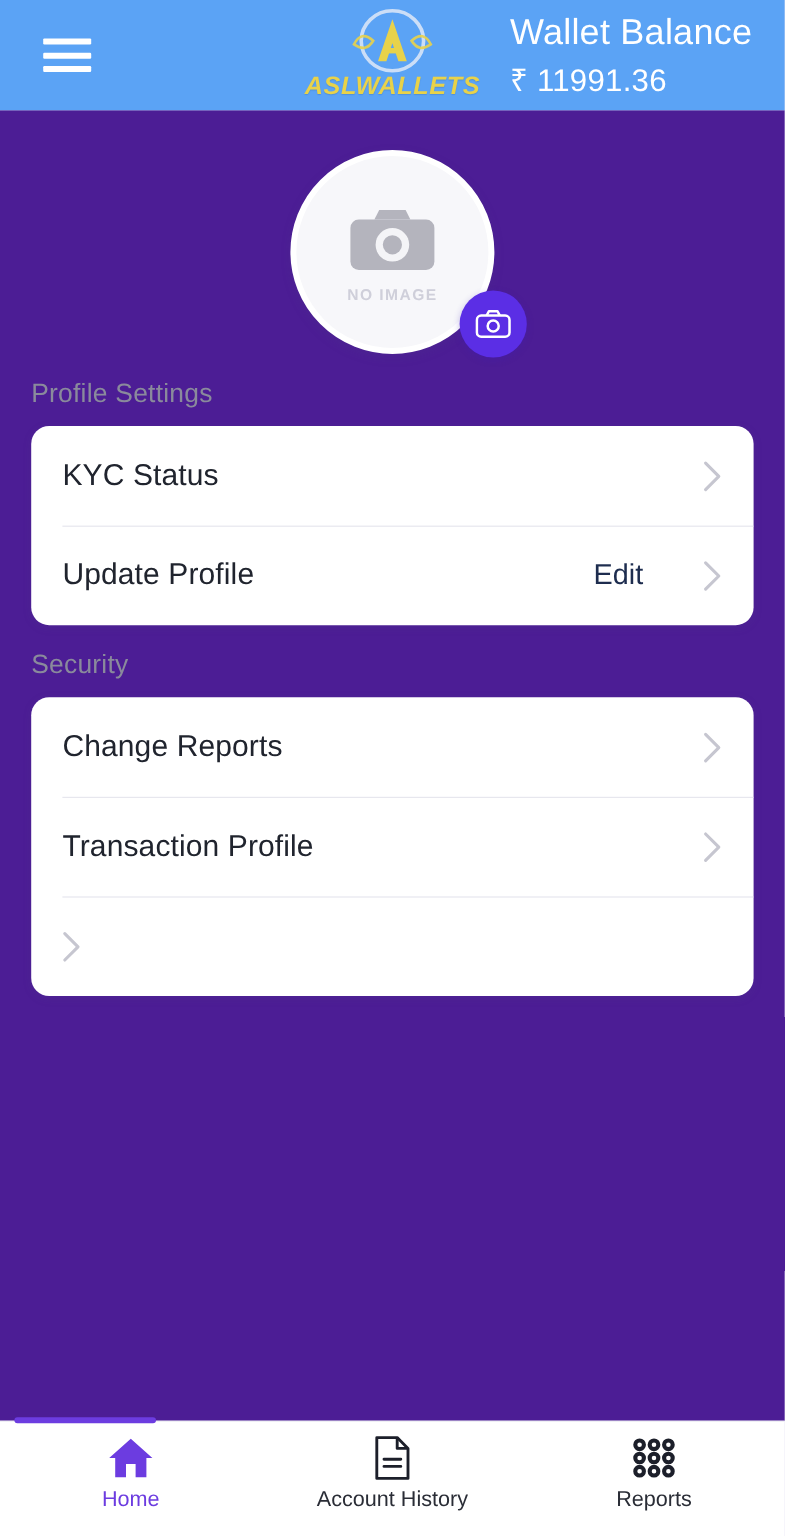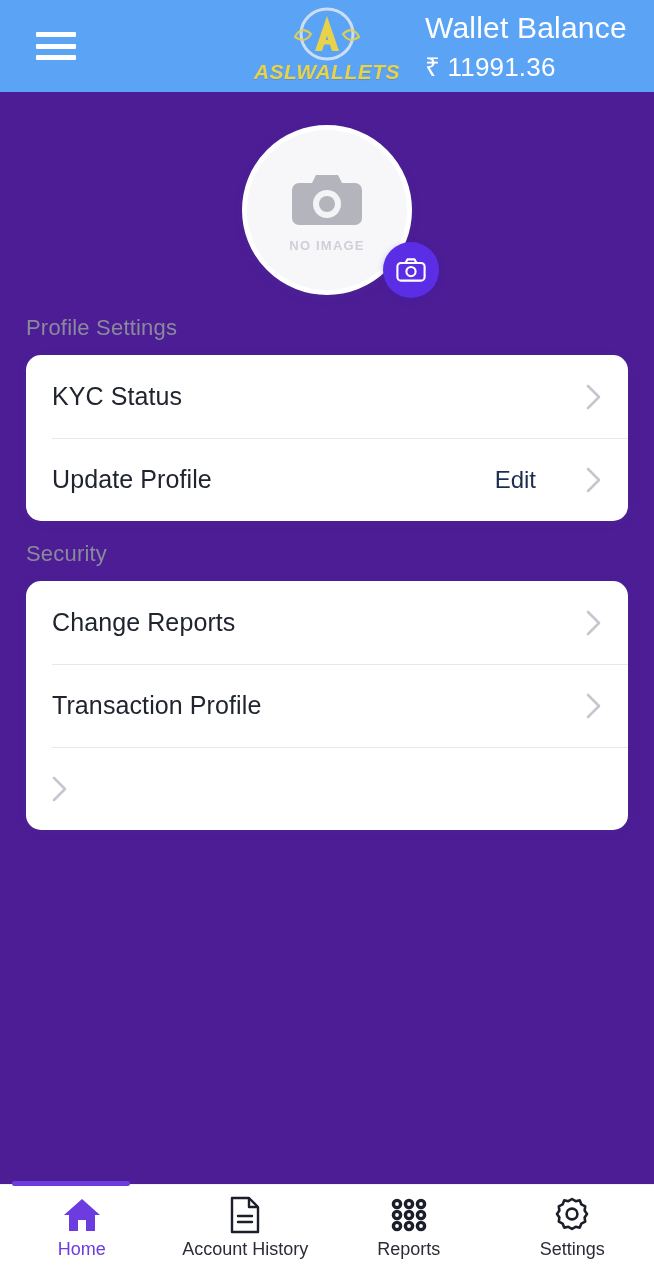--- a/index.html
+++ b/index.html
@@ -239,24 +239,15 @@
               <circle cx="32" cy="19" r="3.6"></circle>
             <circle cx="8" cy="30" r="3.6"></circle>
               <circle cx="20" cy="30" r="3.6"></circle>
               <circle cx="32" cy="30" r="3.6"></circle>
           </g>
         </svg>
       </span>
       <span class="nav-label">Reports</span>
     </div>
 
-    <div class="nav-item">
-      <span class="nav-icon">
-        <svg width="38" height="38" viewBox="0 0 38 38">
-          <path d="M19 3 L22.6 5.2 L26.8 4.4 L28.4 8.4 L32.2 10.4 L31.6 14.6 L34 18 L31.6 21.4 L32.2 25.6 L28.4 27.6 L26.8 31.6 L22.6 30.8 L19 33 L15.4 30.8 L11.2 31.6 L9.6 27.6 L5.8 25.6 L6.4 21.4 L4 18 L6.4 14.6 L5.8 10.4 L9.6 8.4 L11.2 4.4 L15.4 5.2 Z" fill="none" stroke="#1c1f2a" stroke-width="2.6" stroke-linejoin="round"></path>
-          <circle cx="19" cy="18" r="5.4" fill="none" stroke="#1c1f2a" stroke-width="2.6"></circle>
-        </svg>
-      </span>
-      <span class="nav-label">Settings</span>
-    </div>
   </div>
 
 </div>
 
 </body></html>

